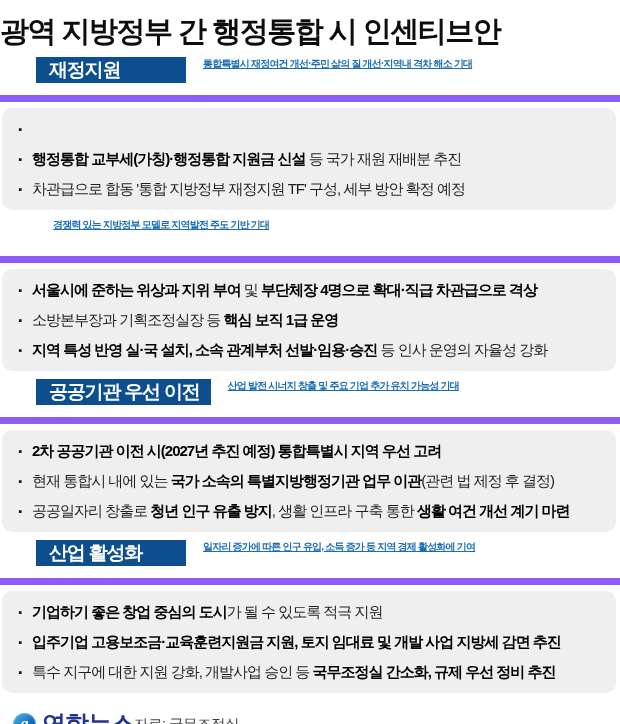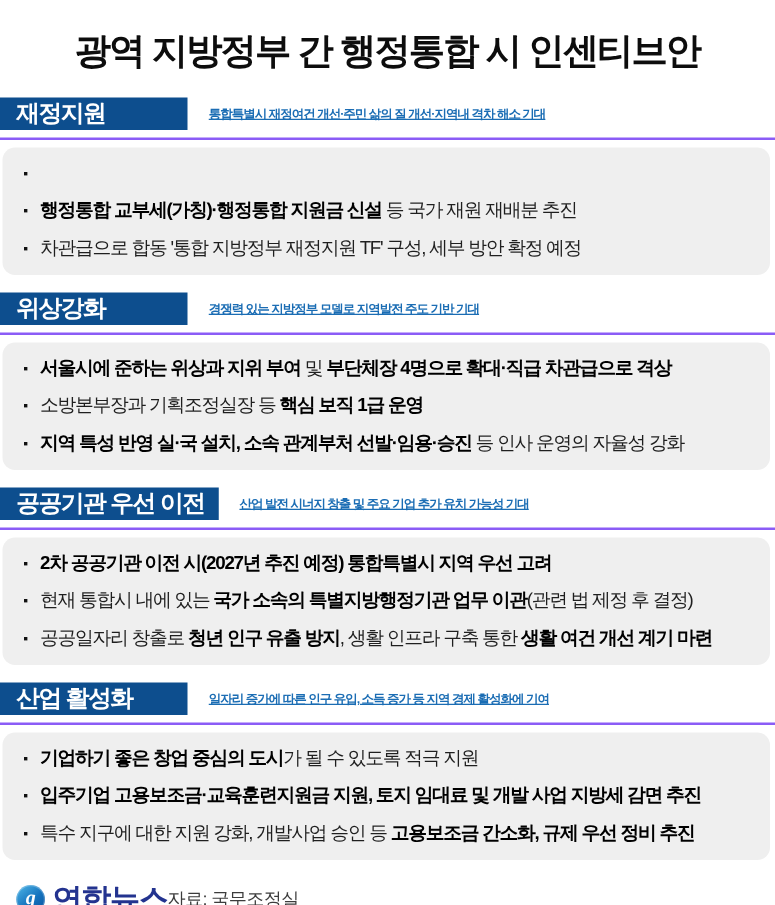--- a/index.html
+++ b/index.html
@@ -2,29 +2,30 @@
 <html lang="ko"><head>
 <meta charset="utf-8">
 <style>
   html,body{margin:0;padding:0;}
   body{
     width:620px;height:724px;overflow:hidden;background:#ffffff;
     font-family:"Liberation Sans","DejaVu Sans",sans-serif;
     -webkit-font-smoothing:antialiased;
   }
   .title{
-    margin:10px;padding-top:11px;height:41px;line-height:41px;
-    text-align:center;font-size:29px;font-weight:800;letter-spacing:-1.5px;
+    margin:0;padding-top:11px;height:41px;line-height:41px;
+    text-align:left;font-size:29px;font-weight:800;letter-spacing:-1.5px;
     color:#0d0d0d;white-space:nowrap;
   }
   .section{margin-top:2px;}
   #sections .section:first-child{margin-top:5px;}
   .header-row{
-    display:flex;align-items:center;height:38px;
-    border-bottom:2px solid #8b5cf6;
+    display:flex;align-items:flex-start;height:38px;
+    border-bottom:7px solid #8b5cf6;
+    padding-left:36px;
   }
   .label-box{
     background:#0d4e8e;color:#ffffff;font-weight:700;font-size:19px;
     letter-spacing:-1.2px;min-width:150px;box-sizing:border-box;
     padding:0 11px 0 13px;display:flex;align-items:center;white-space:nowrap;
   }
   .expectation{
     flex:1;display:flex;align-items:center;padding-left:17px;
     color:#1b6db4;font-weight:700;font-size:10px;letter-spacing:-0.8px;
     white-space:nowrap;
@@ -74,21 +75,20 @@
           </div>
           <div class="bullet">
             <span class="marker">▪</span>
             <span class="bullet-text"><span>차관급으로 합동 '통합 지방정부 재정지원 TF' 구성, 세부 방안 확정 예정</span></span>
           </div>
         </div>
   </div>
 
   <div class="section">
     <div class="header-row">
-      <div class="label-box">위상강화</div>
       <div class="expectation">경쟁력 있는 지방정부 모델로 지역발전 주도 기반 기대</div>
     </div>
     <div class="panel">
           <div class="bullet">
             <span class="marker">▪</span>
             <span class="bullet-text"><span class="seg-bold">서울시에 준하는 위상과 지위 부여</span><span> 및 </span><span class="seg-bold">부단체장 4명으로 확대·직급 차관급으로 격상</span></span>
           </div>
           <div class="bullet">
             <span class="marker">▪</span>
             <span class="bullet-text"><span>소방본부장과 기획조정실장 등 </span><span class="seg-bold">핵심 보직 1급 운영</span></span>
@@ -130,21 +130,21 @@
           <div class="bullet">
             <span class="marker">▪</span>
             <span class="bullet-text"><span class="seg-bold">기업하기 좋은 창업 중심의 도시</span><span>가 될 수 있도록 적극 지원</span></span>
           </div>
           <div class="bullet">
             <span class="marker">▪</span>
             <span class="bullet-text"><span class="seg-bold">입주기업 고용보조금·교육훈련지원금 지원, 토지 임대료 및 개발 사업 지방세 감면 추진</span></span>
           </div>
           <div class="bullet">
             <span class="marker">▪</span>
-            <span class="bullet-text"><span>특수 지구에 대한 지원 강화, 개발사업 승인 등 </span><span class="seg-bold">고용보조금 간소화, 규제 우선 정비 추진</span></span>
+            <span class="bullet-text"><span>특수 지구에 대한 지원 강화, 개발사업 승인 등 </span><span class="seg-bold">국무조정실 간소화, 규제 우선 정비 추진</span></span>
           </div>
         </div>
   </div>
 </div>
 
   <div class="footer">
     <span class="globe">g</span>
     <span class="brand">연합뉴스</span>
     <span class="source">자료: 국무조정실</span>
   </div>

